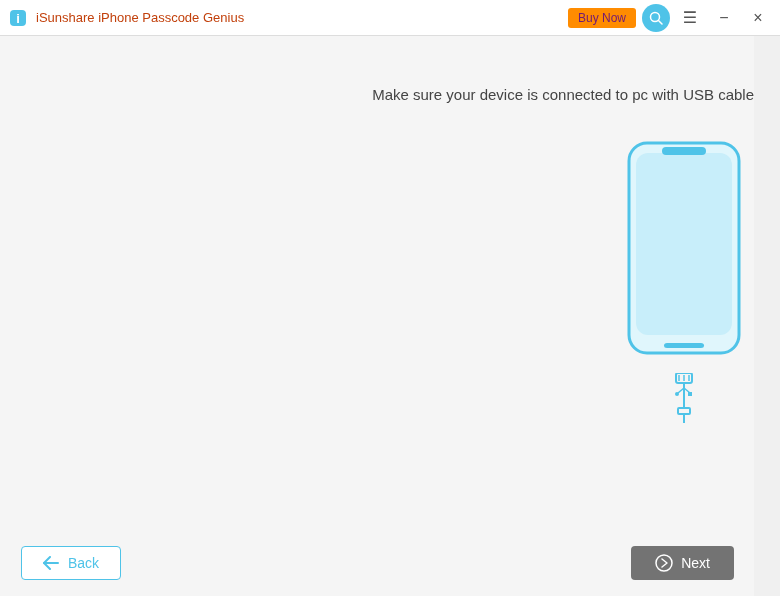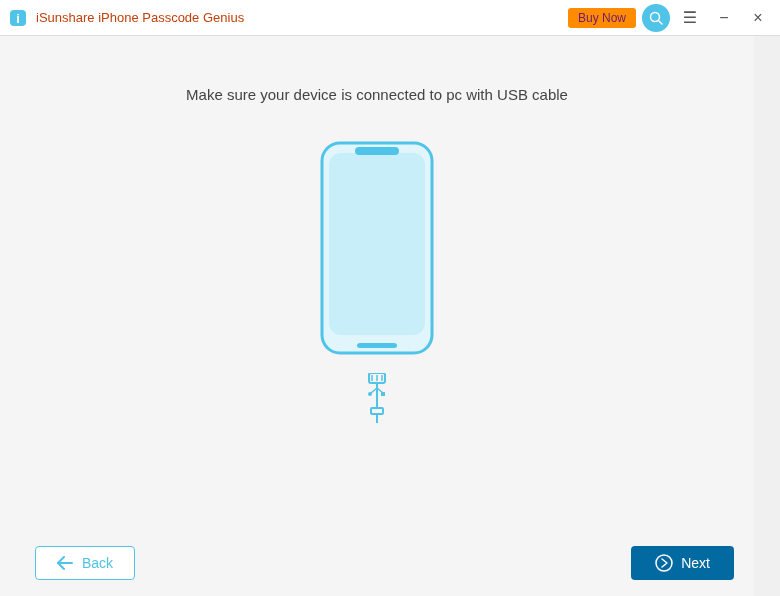--- a/index.html
+++ b/index.html
@@ -64,21 +64,21 @@
       color: white;
     }
 
     
     .main-content {
       width: 754px;
       height: 560px;
       background: #f5f5f5;
       display: flex;
       flex-direction: column;
-      align-items: center;
+      align-items: flex-end;
       padding: 0;
       position: relative;
     }
 
     .instruction-text {
       margin-top: 50px;
       font-size: 15px;
       color: #444;
       text-align: center;
     }
@@ -93,21 +93,21 @@
 
     .phone-svg {
       width: 140px;
       height: 240px;
     }
 
     
     .bottom-bar {
       position: absolute;
       bottom: 0;
-      left: 15px;
+      left: 1px;
       right: 0;
       height: 66px;
       display: flex;
       align-items: center;
       justify-content: space-between;
       padding: 0 20px;
       background: #f5f5f5;
     }
 
     .back-btn {
@@ -121,21 +121,21 @@
       font-size: 14px;
       color: #4fc3e8;
       cursor: pointer;
       min-width: 100px;
     }
 
     .next-btn {
       display: flex;
       align-items: center;
       gap: 8px;
-      background: #0369a1;
+      background: #737373;
       border: none;
       border-radius: 4px;
       padding: 8px 24px;
       font-size: 14px;
       color: white;
       cursor: pointer;
       min-width: 100px;
     }
   </style>
 </head>

